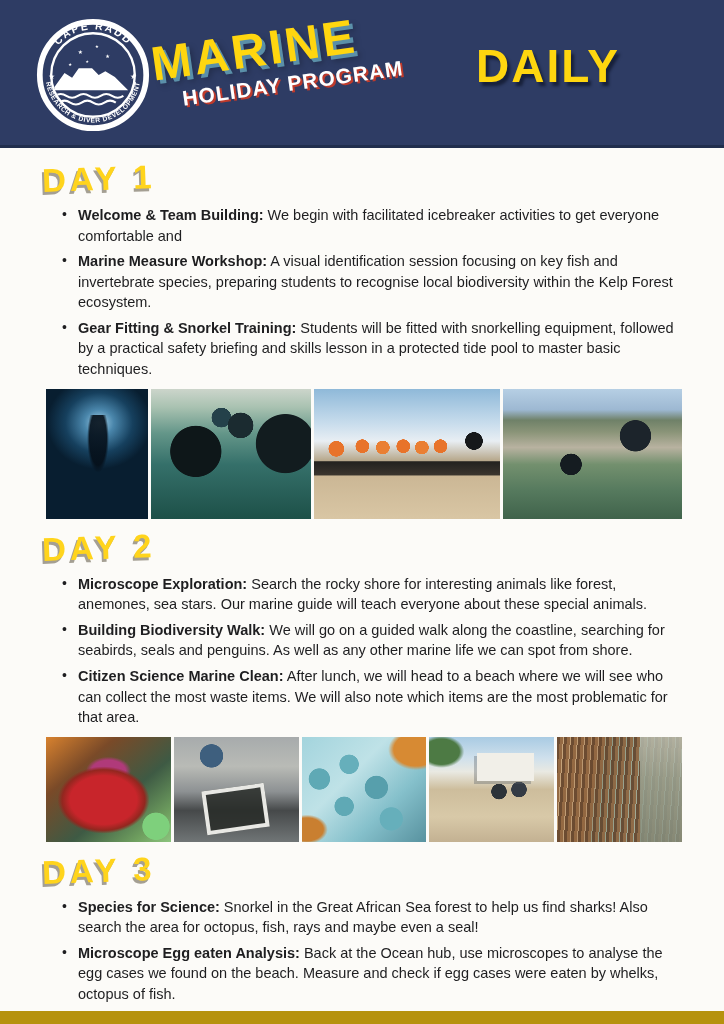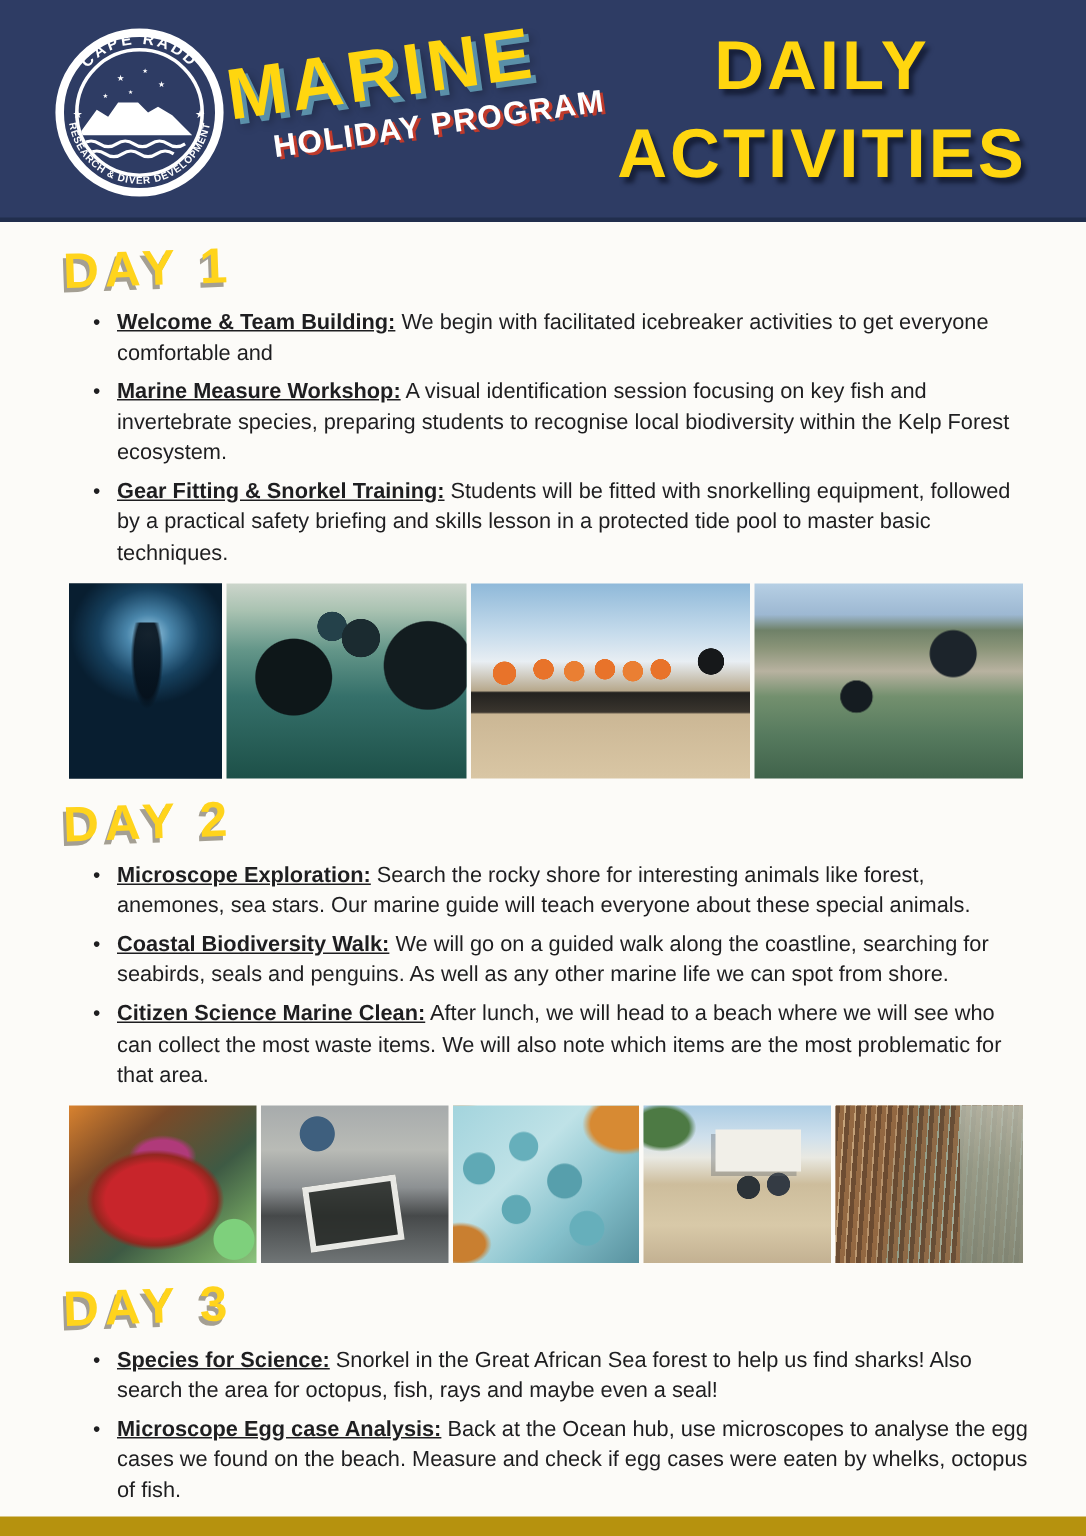--- a/index.html
+++ b/index.html
@@ -40,21 +40,21 @@
     font-size: 21px; font-weight: bold; letter-spacing: 1px;
     color: #ffffff;
     text-shadow: 2px 2px 0 #bf3a2b;
   }
   .daily-title {
     position: absolute; right: 26px; top: 14px;
     width: 300px; text-align: center;
     color: #ffd60f; font-weight: bold;
     text-shadow: 3px 4px 3px rgba(8, 14, 30, 0.6);
   }
-  .daily-line { font-size: 46px; letter-spacing: 2px; line-height: 1.28; }
+  .daily-line { font-size: 46px; letter-spacing: 2px; line-height: 1.28; margin-top: 23px; }
 
   
   .content { padding: 2px 38px 0 38px; }
   .day-section { margin-top: 4px; }
   .day-title {
     display: inline-block;
     margin: 6px 0 5px 4px;
     font-size: 33px; font-weight: bold; letter-spacing: 4px;
     color: #ffd41c;
     transform: rotate(-2deg);
@@ -64,21 +64,21 @@
   ul.bullets li {
     position: relative;
     padding-left: 16px;
     font-size: 14.5px; line-height: 1.42; color: #1e1e20;
     margin-bottom: 5px;
   }
   ul.bullets li .dot {
     position: absolute; left: 0; top: 0;
     font-size: 14px; color: #1e1e20;
   }
-  ul.bullets li b { font-weight: bold; text-decoration: underline; }
+  ul.bullets li b { font-weight: bold; }
 
   
   .strip {
     display: flex; gap: 3px;
     margin: 9px 4px 4px 8px;
   }
   .photo { position: relative; overflow: hidden; background: #9aa; }
   .strip-1 { height: 130px; }
   .strip-2 { height: 105px; }
   .strip-3 { height: 128px; }
@@ -214,21 +214,20 @@
       </g>
     </svg>
 
     <div class="brand">
       <div class="brand-marine">MARINE</div>
       <div class="brand-sub">HOLIDAY PROGRAM</div>
     </div>
 
     <div class="daily-title">
       <div class="daily-line">DAILY</div>
-      <div class="daily-line">ACTIVITIES</div>
     </div>
   </div>
 
   <div class="content">
 
     <div class="day-section">
       <div class="day-title">DAY 1</div>
       <ul class="bullets">
         <li><span class="dot">•</span><b>Welcome &amp; Team Building:</b><span> We begin with facilitated icebreaker activities to get everyone comfortable and</span></li>
         <li><span class="dot">•</span><b>Marine Measure Workshop:</b><span> A visual identification session focusing on key fish and invertebrate species, preparing students to recognise local biodiversity within the Kelp Forest ecosystem.</span></li>
@@ -239,37 +238,37 @@
         <div class="photo d1p2"></div>
         <div class="photo d1p3"></div>
         <div class="photo d1p4"></div>
       </div>
     </div>
 
     <div class="day-section">
       <div class="day-title">DAY 2</div>
       <ul class="bullets">
         <li><span class="dot">•</span><b>Microscope Exploration:</b><span> Search the rocky shore for interesting animals like forest, anemones, sea stars. Our marine guide will teach everyone about these special animals.</span></li>
-        <li><span class="dot">•</span><b>Coastal Biodiversity Walk:</b><span> We will go on a guided walk along the coastline, searching for seabirds, seals and penguins. As well as any other marine life we can spot from shore.</span></li>
+        <li><span class="dot">•</span><b>Building Biodiversity Walk:</b><span> We will go on a guided walk along the coastline, searching for seabirds, seals and penguins. As well as any other marine life we can spot from shore.</span></li>
         <li><span class="dot">•</span><b>Citizen Science Marine Clean:</b><span> After lunch, we will head to a beach where we will see who can collect the most waste items. We will also note which items are the most problematic for that area.</span></li>
       </ul>
       <div class="strip strip-2">
         <div class="photo d2p1"></div>
         <div class="photo d2p2"></div>
         <div class="photo d2p3"></div>
         <div class="photo d2p4"></div>
         <div class="photo d2p5"></div>
       </div>
     </div>
 
     <div class="day-section">
       <div class="day-title">DAY 3</div>
       <ul class="bullets">
         <li><span class="dot">•</span><b>Species for Science:</b><span> Snorkel in the Great African Sea forest to help us find sharks! Also search the area for octopus, fish, rays and maybe even a seal!</span></li>
-        <li><span class="dot">•</span><b>Microscope Egg case Analysis:</b><span> Back at the Ocean hub, use microscopes to analyse the egg cases we found on the beach. Measure and check if egg cases were eaten by whelks, octopus of fish.</span></li>
+        <li><span class="dot">•</span><b>Microscope Egg eaten Analysis:</b><span> Back at the Ocean hub, use microscopes to analyse the egg cases we found on the beach. Measure and check if egg cases were eaten by whelks, octopus of fish.</span></li>
       </ul>
       <div class="strip strip-3">
         <div class="photo d3p1"></div>
         <div class="photo d3p2"></div>
         <div class="photo d3p3"></div>
         <div class="photo d3p4"></div>
       </div>
     </div>
 
   </div>

